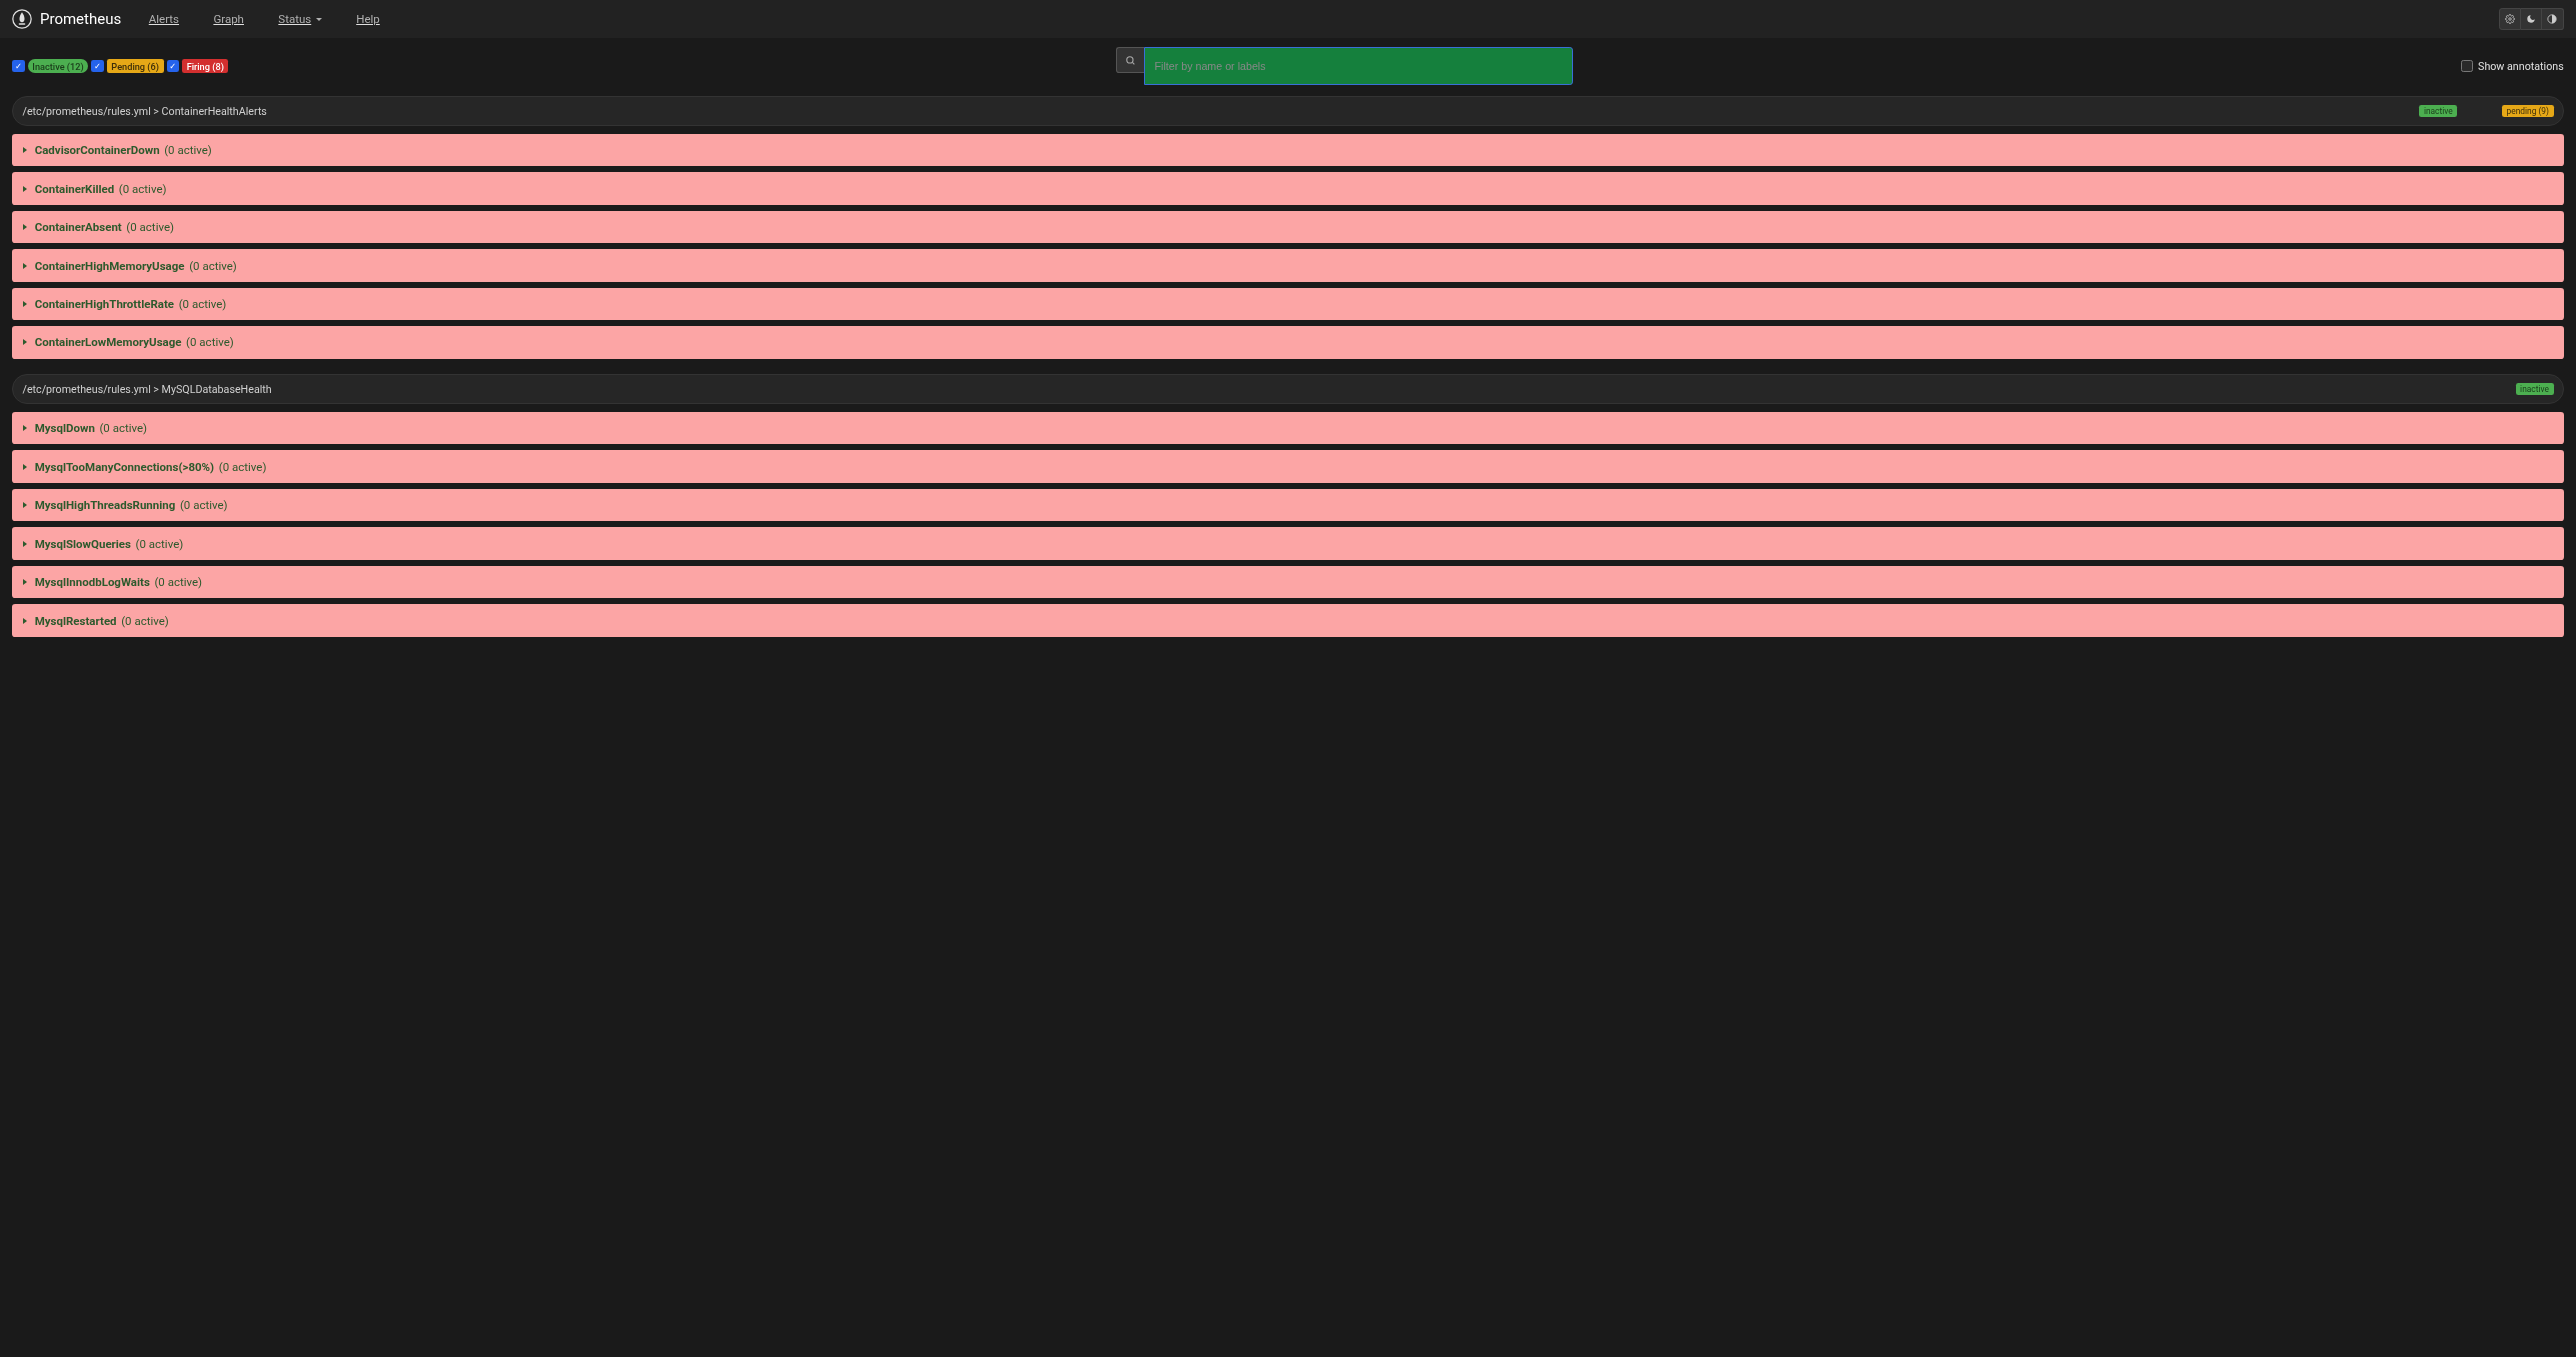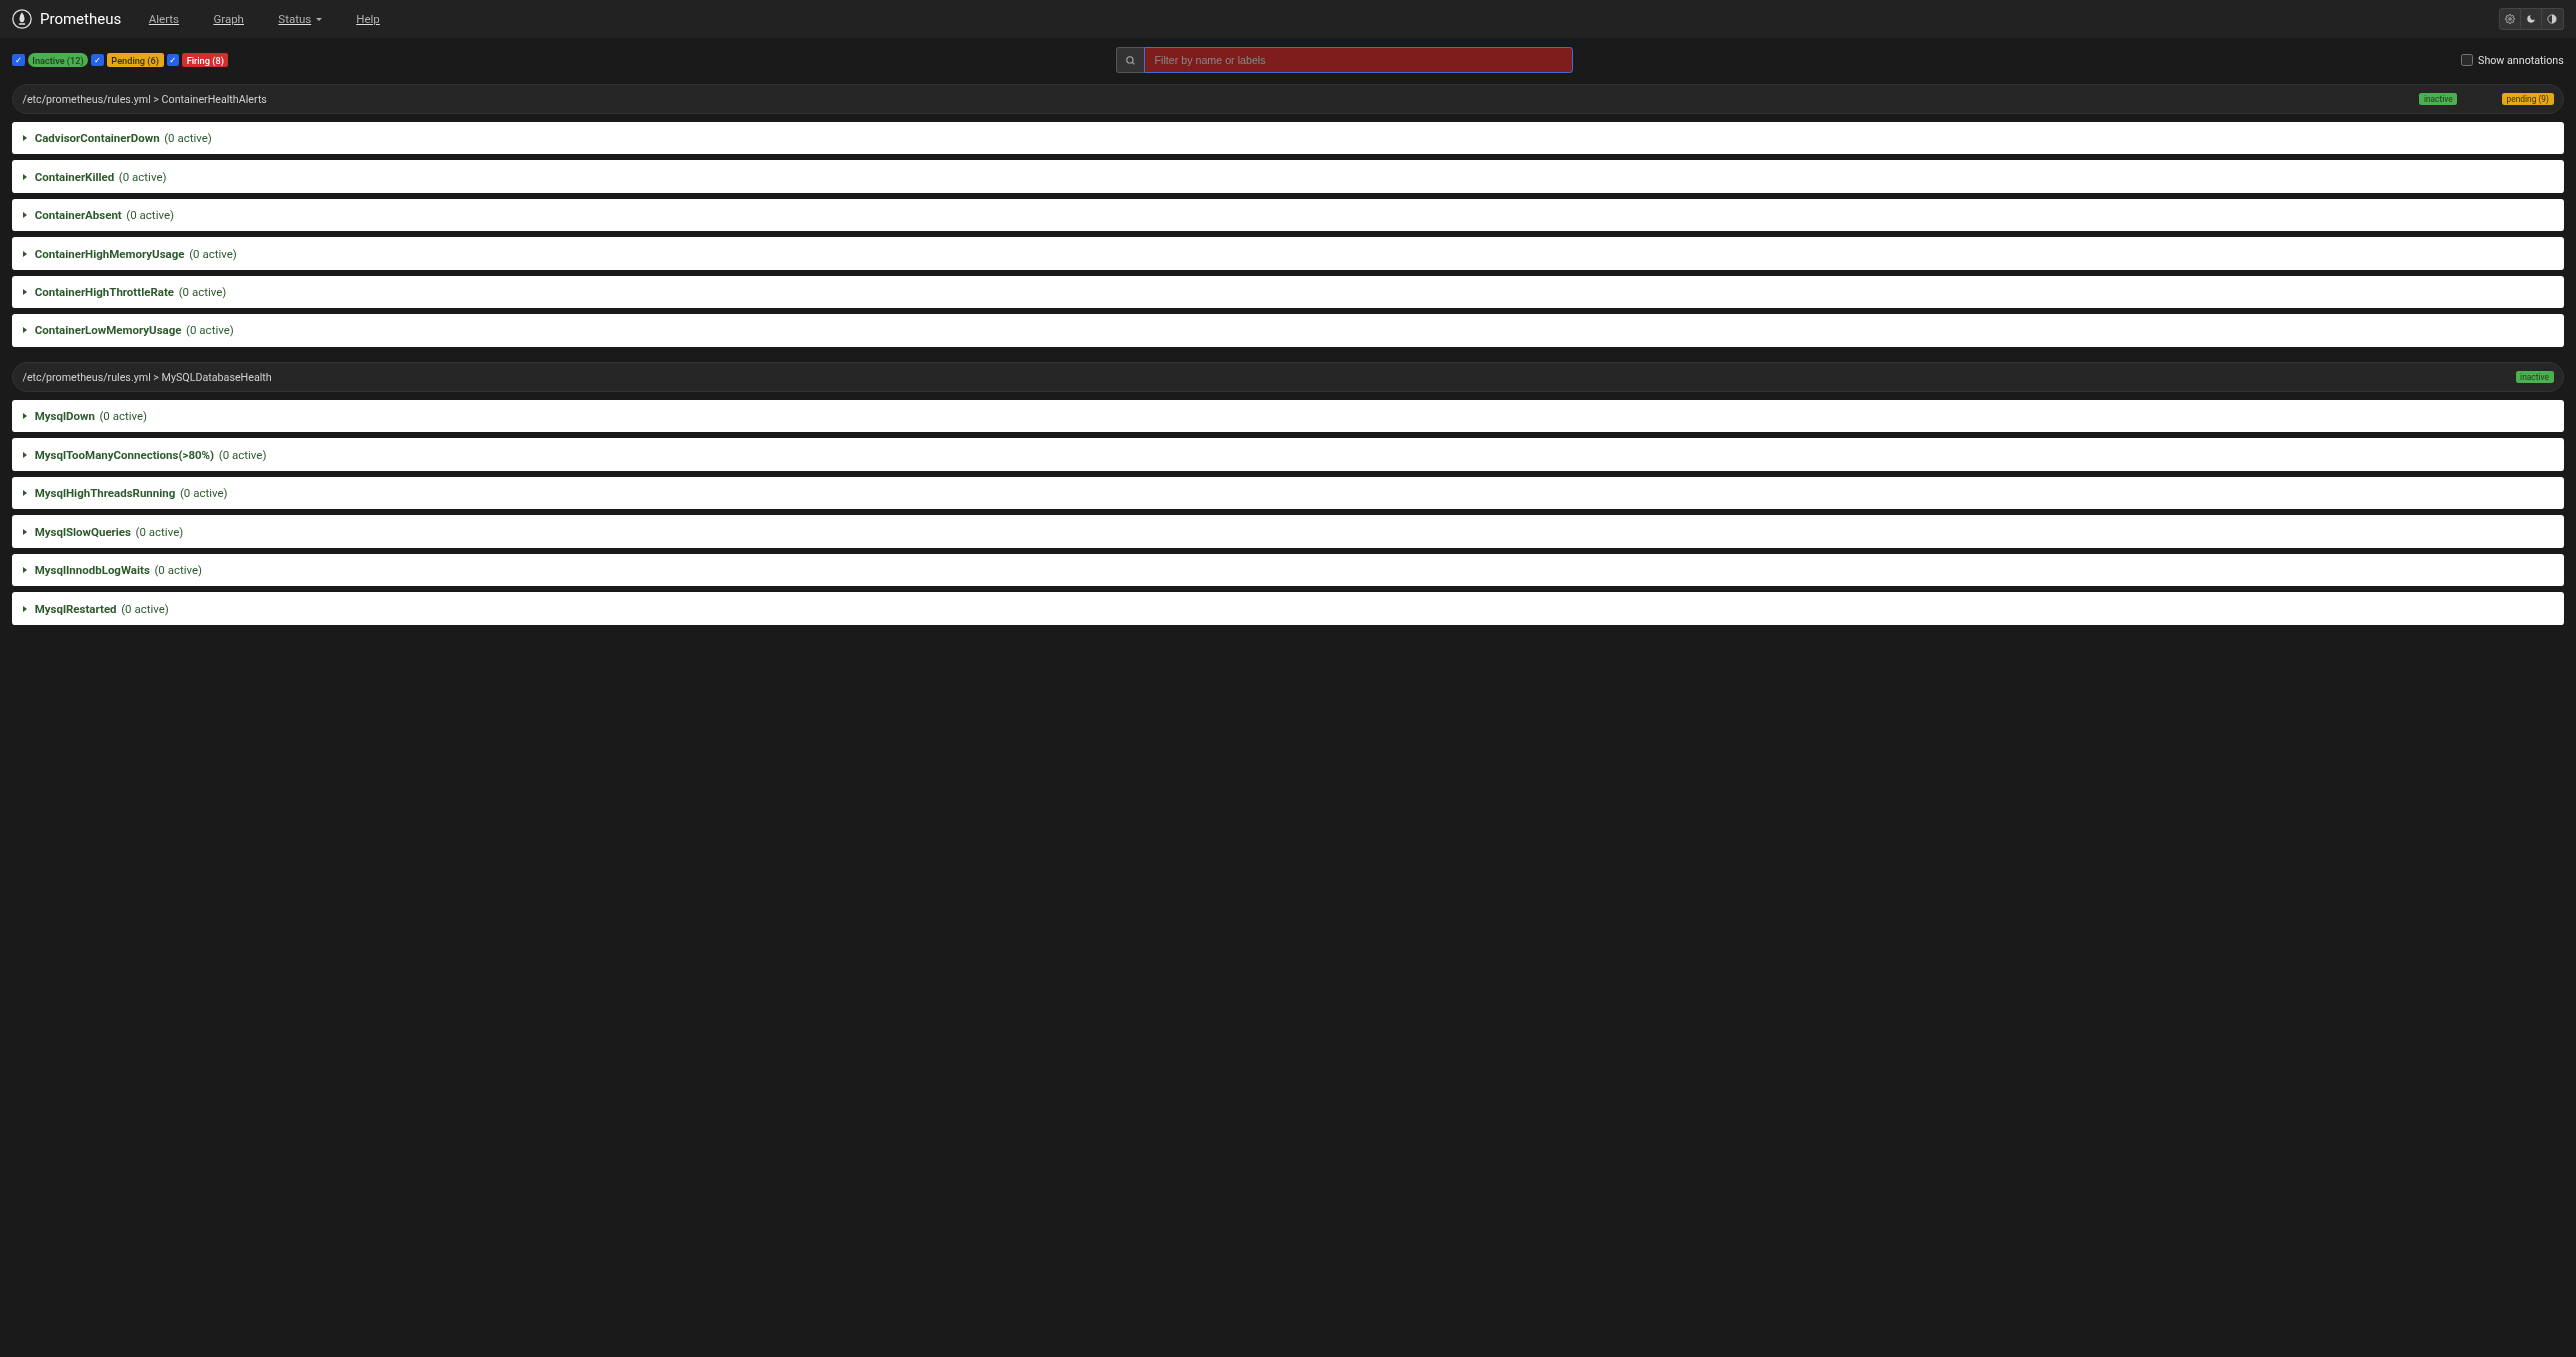--- a/index.html
+++ b/index.html
@@ -104,24 +104,24 @@
   border-right: none;
   border-radius: 3.1px 0 0 3.1px;
   width: 28px;
   height: 26px;
   display: flex;
   align-items: center;
   justify-content: center;
   color: #aaa;
 }
 .search-input {
-  background: #7f1d1d;
+  background: #15803d;
   border: 1.5px solid #3a6fd8;
   border-radius: 0 3.1px 3.1px 0;
-  height: 26px;
+  height: 38px;
   width: 429px;
   padding: 0 9.2px;
   color: #e0e0e0;
   font-size: 10.7px;
   outline: none;
 }
 .search-input::placeholder { color: #888; }
 .annotations-wrap {
   margin-left: auto;
   display: flex;
@@ -158,21 +158,21 @@
 .alert-row {
   border-radius: 3.1px;
   padding: 9.2px 10.7px;
   margin-bottom: 6.1px;
   display: flex;
   align-items: center;
   gap: 4.6px;
   cursor: pointer;
   font-size: 11.5px;
 }
-.alert-inactive { background: #ffffff; color: #2d5a2d; }
+.alert-inactive { background: #fca5a5; color: #2d5a2d; }
 .alert-pending { background: #f9edc7; color: #6b5518; }
 .chevron {
   width: 0; height: 0;
   border-top: 3.8px solid transparent;
   border-bottom: 3.8px solid transparent;
   border-left: 4.6px solid currentColor;
   margin-right: 3.1px;
 }
 .alert-name { font-weight: 700; }
 .alert-count { font-weight: 400; }

